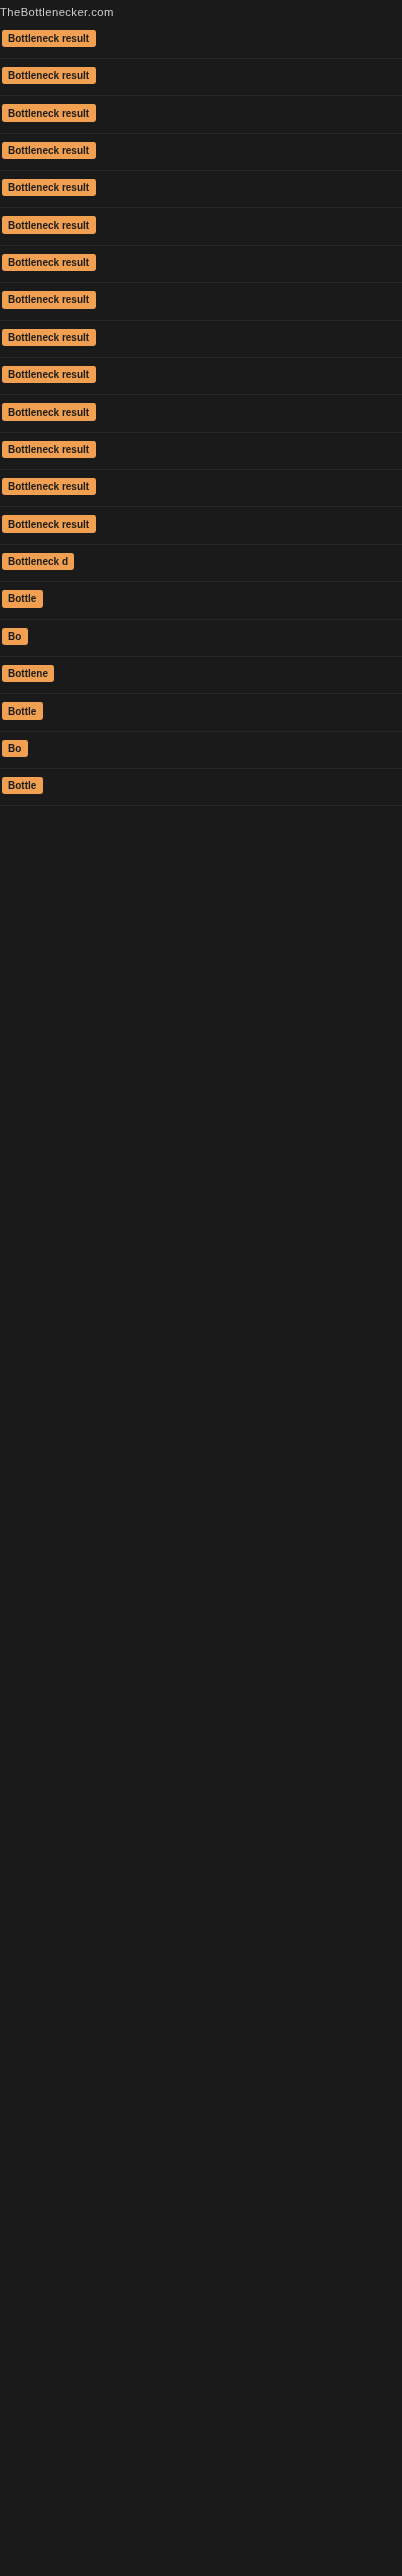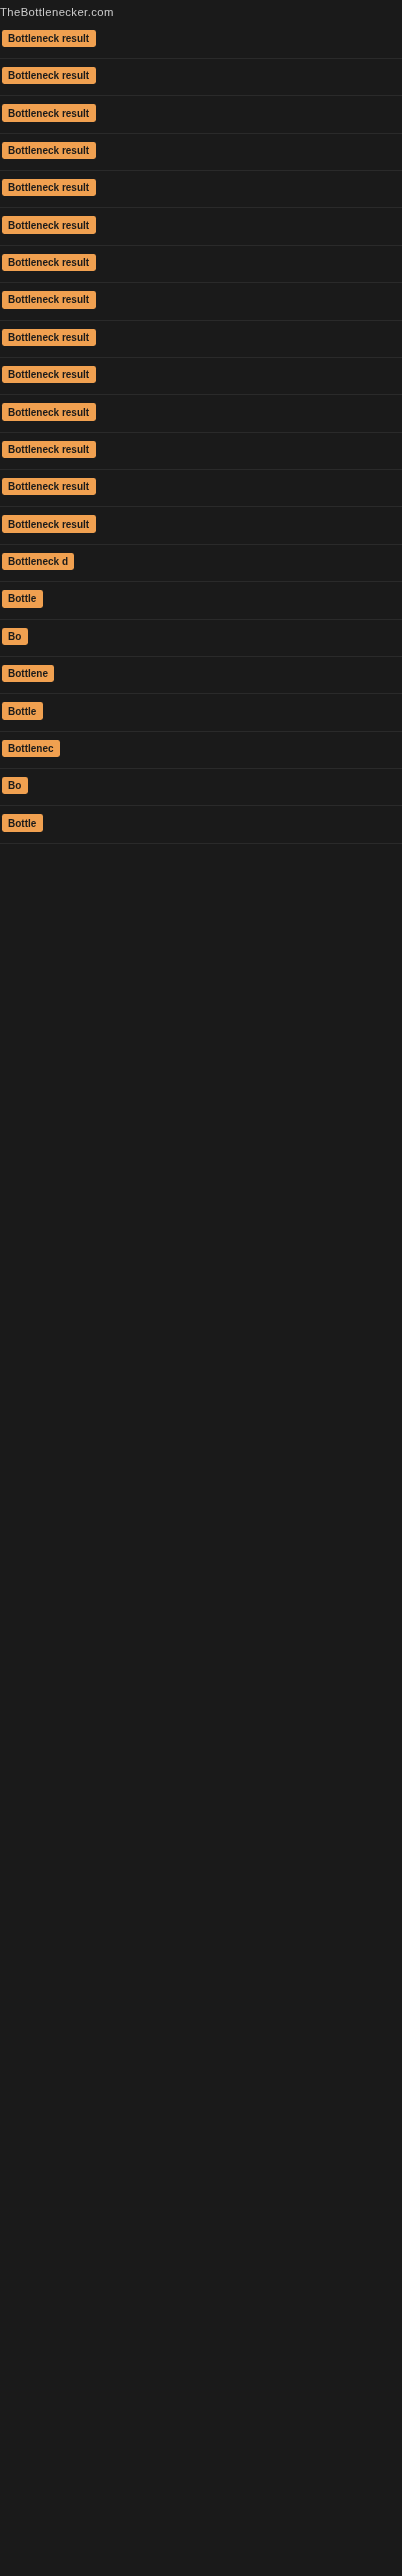--- a/index.html
+++ b/index.html
@@ -59,17 +59,16 @@
     <div class="badge-row"><span class="bottleneck-badge">Bottleneck result</span></div>
     <div class="badge-row"><span class="bottleneck-badge">Bottleneck result</span></div>
     <div class="badge-row"><span class="bottleneck-badge">Bottleneck result</span></div>
     <div class="badge-row"><span class="bottleneck-badge">Bottleneck result</span></div>
     <div class="badge-row"><span class="bottleneck-badge">Bottleneck result</span></div>
     <div class="badge-row"><span class="bottleneck-badge">Bottleneck d</span></div>
     <div class="badge-row"><span class="bottleneck-badge">Bottle</span></div>
     <div class="badge-row"><span class="bottleneck-badge">Bo</span></div>
     <div class="badge-row"><span class="bottleneck-badge">Bottlene</span></div>
     <div class="badge-row"><span class="bottleneck-badge">Bottle</span></div>
-    <div class="badge-row"><span class="bottleneck-badge">Bottlenec</span></div>
     <div class="badge-row"><span class="bottleneck-badge">Bo</span></div>
     <div class="badge-row"><span class="bottleneck-badge">Bottle</span></div>
   </div>
 
 
 </body></html>

